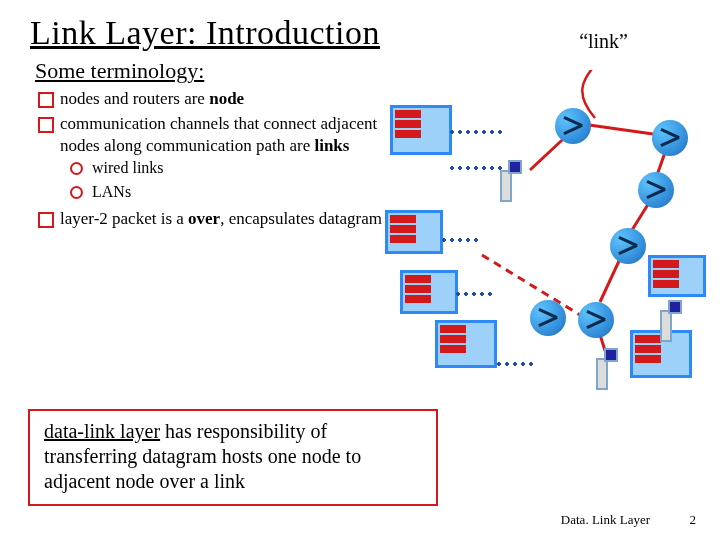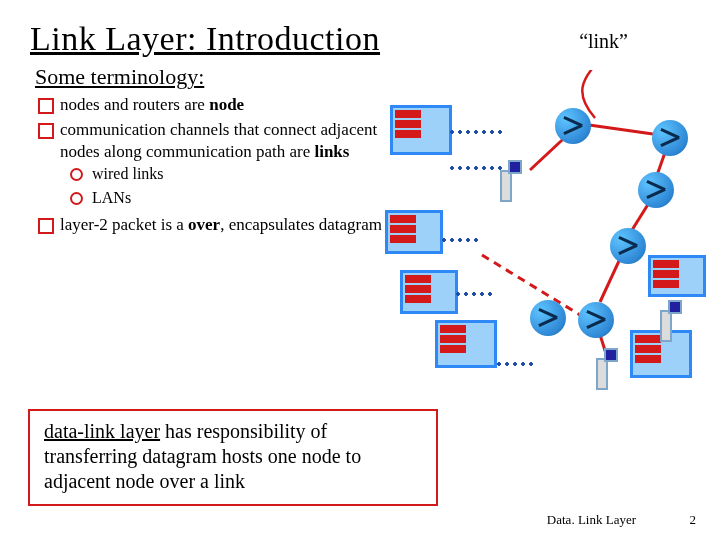--- a/index.html
+++ b/index.html
@@ -9,21 +9,20 @@
     background: #fff;
     font-family: "Comic Sans MS", "Segoe Script", cursive;
     position: relative;
     overflow: hidden;
   }
   .title {
     font-size: 34px;
     text-decoration: underline;
     padding: 14px 0 0 30px;
     letter-spacing: 0.5px;
-    margin-top: 6px;
   }
   .subtitle {
     font-size: 22px;
     text-decoration: underline;
     padding: 6px 0 4px 35px;
   }
   .content {
     display: flex;
   }
   .left {
@@ -79,21 +78,21 @@
     left: 28px;
     bottom: 34px;
     border: 2px solid #d31919;
     padding: 8px 14px 10px 14px;
     font-size: 20px;
     line-height: 1.25;
     width: 410px;
   }
   .footer-label {
     position: absolute;
-    right: 84px;
+    right: 70px;
     bottom: 12px;
     font-size: 13px;
   }
   .footer-num {
     position: absolute;
     right: 24px;
     bottom: 12px;
     font-size: 13px;
   }
   .link-label {

